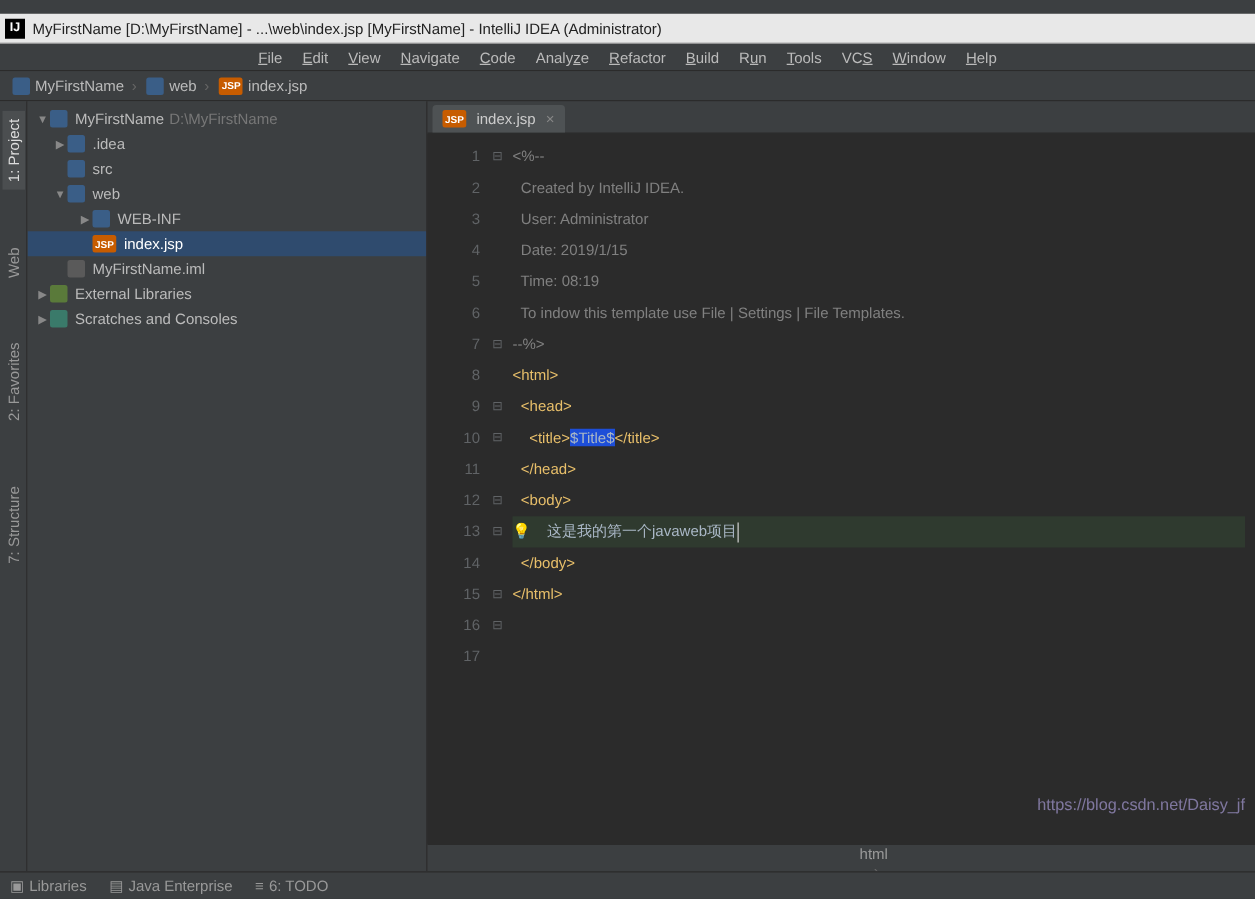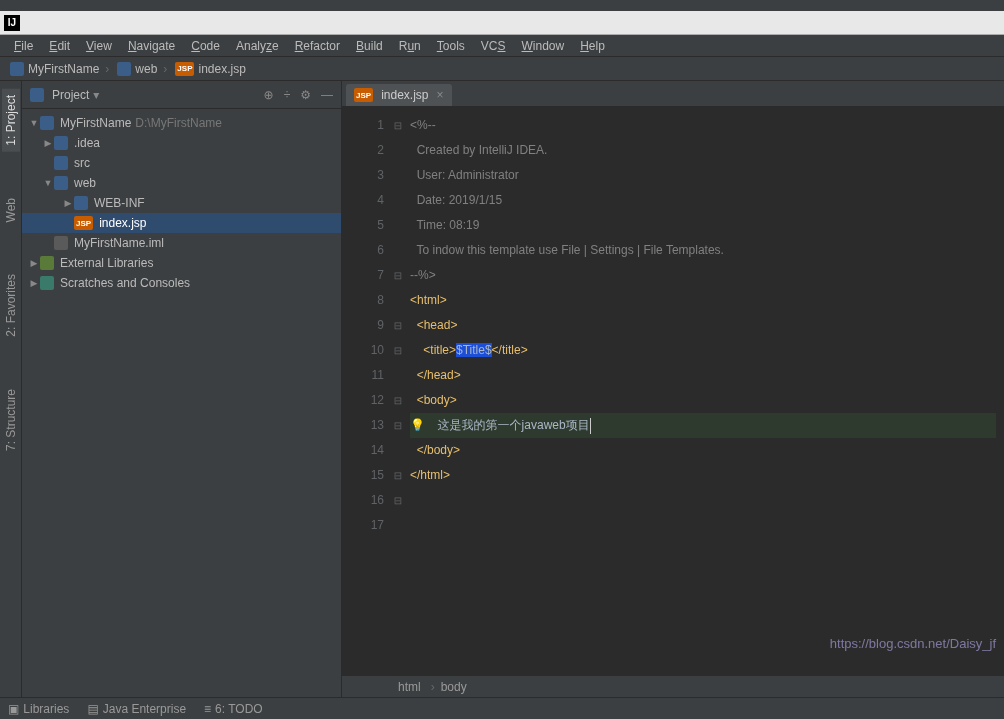--- a/index.html
+++ b/index.html
@@ -4,21 +4,21 @@
 <style>
 * { margin: 0; padding: 0; box-sizing: border-box; font-family: "Segoe UI", Arial, sans-serif; font-size: 12px; }
 html, body { width: 1004px; height: 719px; overflow: hidden; background: #3c3f41; color: #bbbbbb; }
 .win { display: flex; flex-direction: column; height: 100%; }
 
 
 .titlebar { height: 24px; background: #e8e8e8; color: #222; display: flex; align-items: center; padding: 0 4px; border-bottom: 1px solid #aaa; margin-top: 11px; }
 .titlebar .logo { width: 16px; height: 16px; background: #000; color: #fff; display: inline-flex; align-items: center; justify-content: center; font-size: 10px; font-weight: bold; margin-right: 6px; }
 
 
-.menubar { height: 22px; background: #3c3f41; display: flex; align-items: center; padding: 0 6px; border-bottom: 1px solid #2b2b2b; }
+.menubar { height: 22px; background: #3c3f41; display: flex; align-items: center; padding: 0 6px; border-bottom: 1px solid #2b2b2b; justify-content: center; }
 .menubar .m { padding: 2px 8px; color: #bbb; cursor: default; }
 .menubar .m u { text-decoration: underline; }
 
 
 .navbar { height: 24px; background: #3c3f41; display: flex; align-items: center; padding: 0 6px; border-bottom: 1px solid #2b2b2b; }
 .crumb { display: flex; align-items: center; color: #bbb; padding: 0 4px; position: relative; }
 .crumb::after { content: "›"; color: #666; margin-left: 6px; }
 .crumb:last-child::after { content: ""; }
 .ic { width: 14px; height: 14px; margin-right: 4px; display: inline-flex; align-items: center; justify-content: center; border-radius: 2px; }
 .ic-folder { background: #3a5e87; }
@@ -65,36 +65,37 @@
 .c-attr { color:#a9b7c6; }
 .c-str { color:#6a8759; }
 .c-strbg { background:#3a4a2a; }
 .c-ph { color:#a9b7c6; background:#1d4ed8; }
 .ln14 { position:relative; }
 .bulb { color:#f0c830; margin-right: 6px; }
 .caret { display:inline-block; width:1px; height:16px; background:#ccc; vertical-align:middle; }
 .hl-line { background: #323232; }
 .hl-line14 { background: #2f3a2f; }
 
-.crumb-bar { height: 22px; background:#3c3f41; border-top:1px solid #2b2b2b; display:flex; align-items:center; padding-left: 56px; color:#999; font-family: "Consolas",monospace; }
+.crumb-bar { height: 22px; background:#3c3f41; border-top:1px solid #2b2b2b; display:flex; align-items:center; padding-left: 56px; color:#999; font-family: "Consolas",monospace; flex-direction: column; }
 .crumb-bar span { margin-right: 4px; }
 .crumb-bar .sep { color:#666; margin: 0 6px; }
 
 .statusbar { height: 22px; background:#3c3f41; border-top:1px solid #2b2b2b; display:flex; align-items:center; padding: 0 8px; justify-content: space-between; }
 .status-left { display:flex; gap: 18px; color:#999; }
 .status-left .item { display:flex; align-items:center; gap:4px; }
 .watermark { position:absolute; right: 8px; bottom: 24px; color:#c4b5fd; font-size:13px; opacity: .55; pointer-events:none; }
 </style>
 </head>
 <body>
 
 <div class="win">
 
   <div class="titlebar">
     <span class="logo">IJ</span>
+    <span>MyFirstName [D:\MyFirstName] - ...\web\index.jsp [MyFirstName] - IntelliJ IDEA (Administrator)</span>
   </div>
 
   <div class="menubar">
     <span class="m"><u>F</u>ile</span>
     <span class="m"><u>E</u>dit</span>
     <span class="m"><u>V</u>iew</span>
     <span class="m"><u>N</u>avigate</span>
     <span class="m"><u>C</u>ode</span>
     <span class="m">Analy<u>z</u>e</span>
     <span class="m"><u>R</u>efactor</span>
@@ -131,33 +132,20 @@
         </div>
       <div class="tab">
           <span>2: Favorites</span>
         </div>
       <div class="tab">
           <span>7: Structure</span>
         </div>
     </div>
 
     <div class="sidebar">
-      <div class="side-head">
-        <span class="lbl">
-            <span class="ic ic-proj"></span>
-            <span>Project</span> 
-            <span style="color:#888">▾</span>
-          </span>
-        <span class="tools">
-          <span>⊕</span>
-          <span>÷</span>
-          <span>⚙</span>
-          <span>—</span>
-        </span>
-      </div>
       <div class="tree" id="tree">
           <div class="node d0">
             <span class="arr">▼</span>
             <span class="ic ic-proj"></span>
             <span class="lbl">MyFirstName</span>
             <span class="path">D:\MyFirstName</span>
           </div>
           <div class="node d1">
             <span class="arr">▶</span>
             <span class="ic ic-folder"></span>

